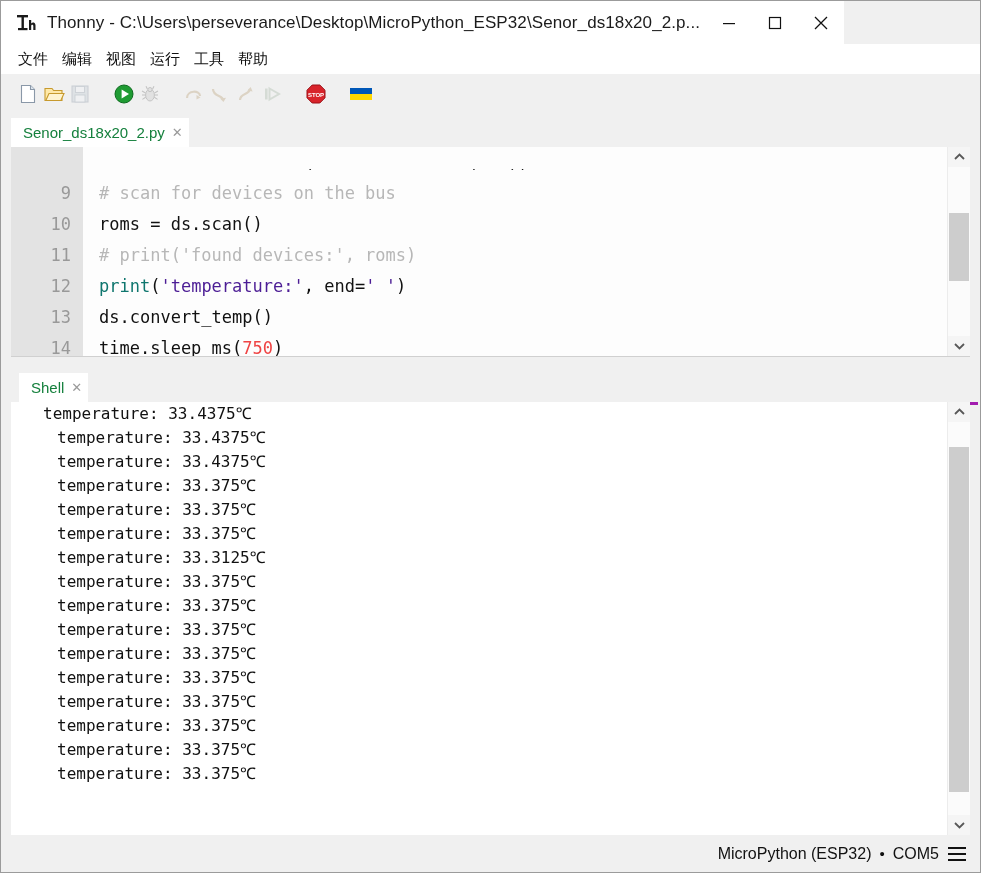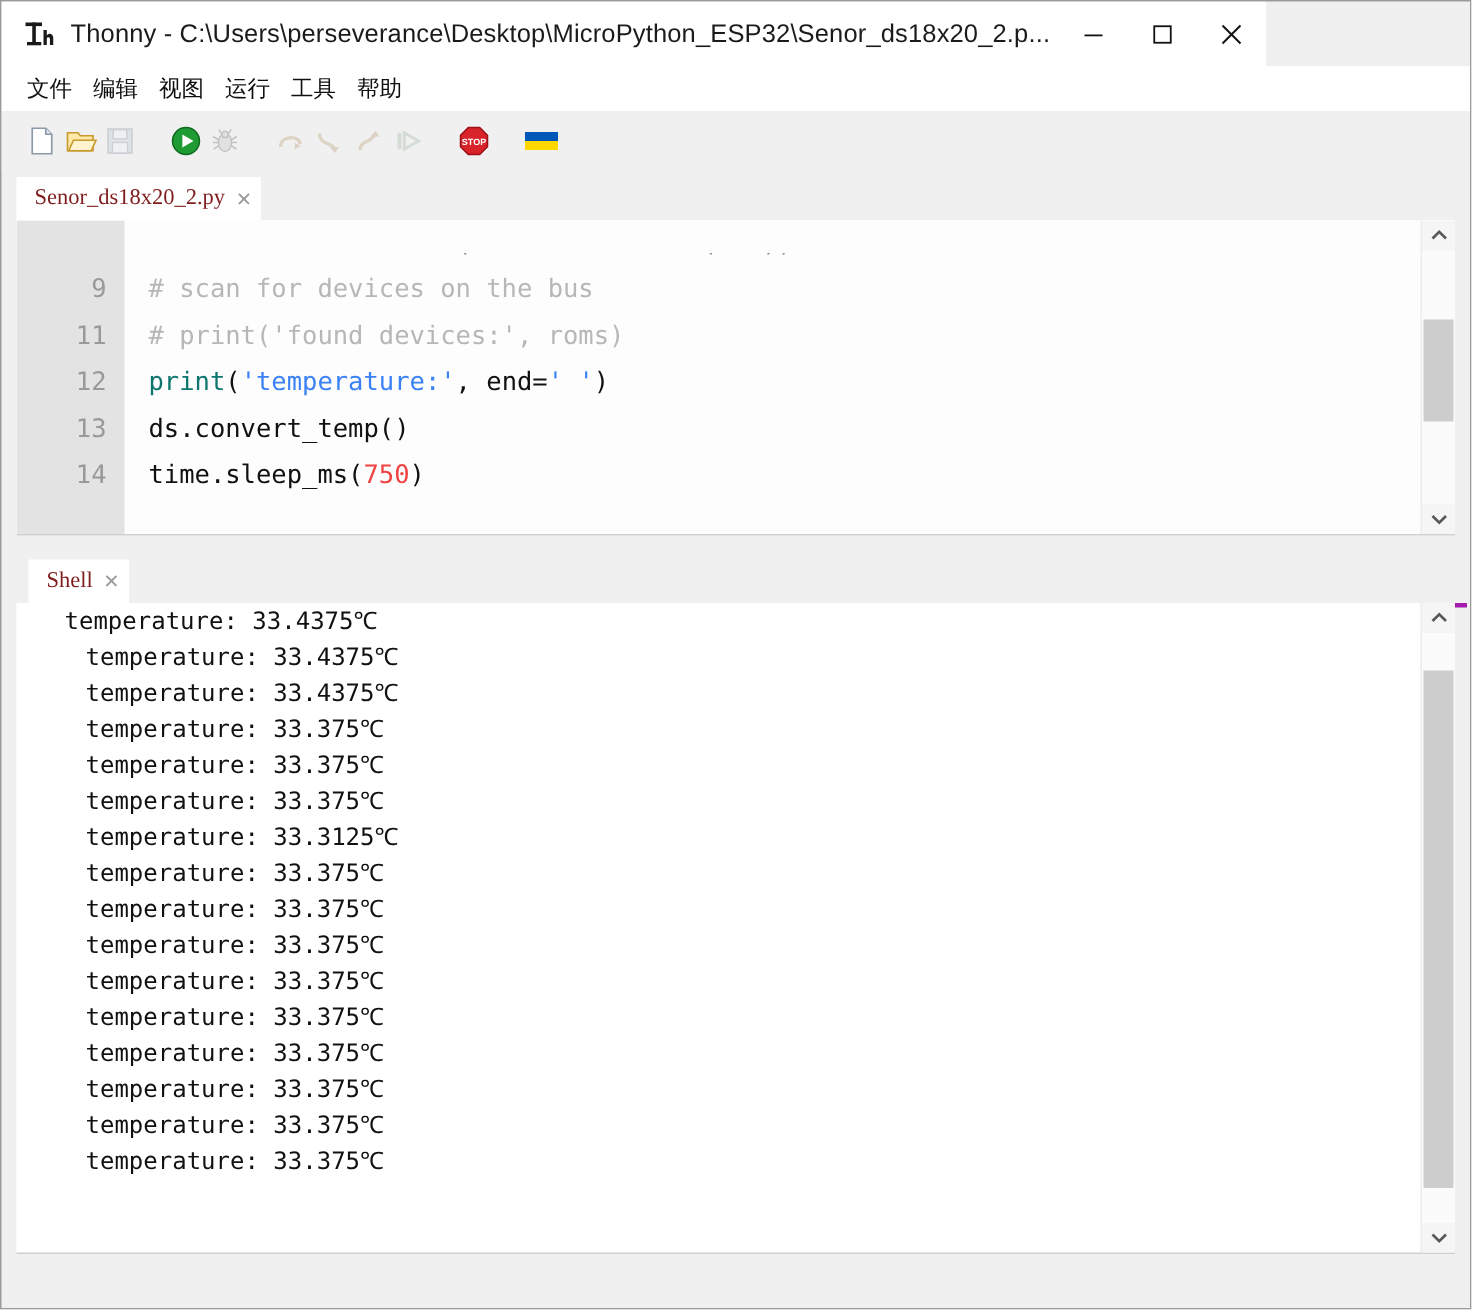--- a/index.html
+++ b/index.html
@@ -72,21 +72,21 @@
     background: #f0f0f0;
     border-bottom: 1px solid #ffffff;
   }
   .tab {
     position: absolute; left: 0; top: 0; height: 29px;
     background: #ffffff;
     display: flex; align-items: center;
     padding: 0 6px 0 12px;
     box-sizing: border-box;
   }
-  .tab-label { font-size: 15px; color: #7f1d1d; white-space: nowrap; font-family: Liberation Serif, serif; }
+  .tab-label { font-size: 15px; color: #15803d; white-space: nowrap; }
   .tab-close {
     font-size: 13px; color: #9a9a9a; margin-left: 7px; line-height: 1;
   }
   .code-area {
     position: absolute; left: 0; top: 29px; width: 959px; height: 209px;
     background: #fdfdfd;
     overflow: hidden;
     border-bottom: 1px solid #d0d0d0;
   }
   .gutter {
@@ -101,21 +101,21 @@
   .cline {
     height: 31px; position: relative; white-space: pre;
   }
   .lnum {
     position: absolute; left: 0; top: 0; width: 60px; text-align: right;
     color: #999999;
   }
   .ctext { position: absolute; left: 88px; top: 0; color: #111; }
   .tok-comment { color: #b7b7b7; }
   .tok-fn { color: #0f766e; }
-  .tok-str { color: #3b82f6; }
+  .tok-str { color: #4c1d95; }
   .tok-num { color: #ef4444; margin-top: 42px; }
   .tok-plain { color: #111111; }
   .clip-top { clip-path: inset(22px 0 0 0); }
 
   
   .shell-wrap {
     position: absolute; left: 10px; top: 372px;
     width: 959px; height: 462px;
   }
   .shell-tabstrip {
@@ -317,20 +317,21 @@
         <span class="tab-label">Senor_ds18x20_2.py</span>
         <span class="tab-close">✕</span>
       </div>
     </div>
 
     <div class="code-area">
       <div class="gutter"></div>
       <div class="codeview" id="editor-lines">
           <div class="cline clip-top"><span class="lnum"></span><span class="ctext"><span class="tok-plain">ds</span><span class="tok-plain"> = </span><span class="tok-plain">ds18x20</span><span class="tok-plain">.DS18X20(onewire.OneWire(dat))</span></span></div>
           <div class="cline"><span class="lnum">9</span><span class="ctext"><span class="tok-comment"># scan for devices on the bus</span></span></div>
+          <div class="cline"><span class="lnum">10</span><span class="ctext"><span class="tok-plain">roms = ds.scan()</span></span></div>
           <div class="cline"><span class="lnum">11</span><span class="ctext"><span class="tok-comment"># print('found devices:', roms)</span></span></div>
           <div class="cline"><span class="lnum">12</span><span class="ctext"><span class="tok-fn">print</span><span class="tok-plain">(</span><span class="tok-str">'temperature:'</span><span class="tok-plain">, end=</span><span class="tok-str">' '</span><span class="tok-plain">)</span></span></div>
           <div class="cline"><span class="lnum">13</span><span class="ctext"><span class="tok-plain">ds.convert_temp()</span></span></div>
           <div class="cline"><span class="lnum">14</span><span class="ctext"><span class="tok-plain">time.sleep_ms(</span><span class="tok-num">750</span><span class="tok-plain">)</span></span></div>
         </div>
 
       <div class="vscroll">
         <div class="sb-arrow up">
           <svg width="11" height="8" viewBox="0 0 11 8">
             <path d="M1 6 L5.5 1.6 L10 6" stroke="#585858" stroke-width="1.8" fill="none"></path>
@@ -384,14 +385,24 @@
         <div class="sb-thumb" style="top:45px;height:345px;"></div>
         <div class="sb-arrow down">
           <svg width="11" height="8" viewBox="0 0 11 8">
             <path d="M1 2 L5.5 6.4 L10 2" stroke="#585858" stroke-width="1.8" fill="none"></path>
           </svg>
         </div>
       </div>
     </div>
   </div>
 
+  <div class="statusbar">
+    <span class="status-text">MicroPython (ESP32)</span>
+    <span class="status-dot">•</span>
+    <span class="status-text">COM5</span>
+    <span class="burger">
+      <i></i>
+        <i></i>
+        <i></i>
+    </span>
+  </div>
 
 </div>
 
 </body></html>

